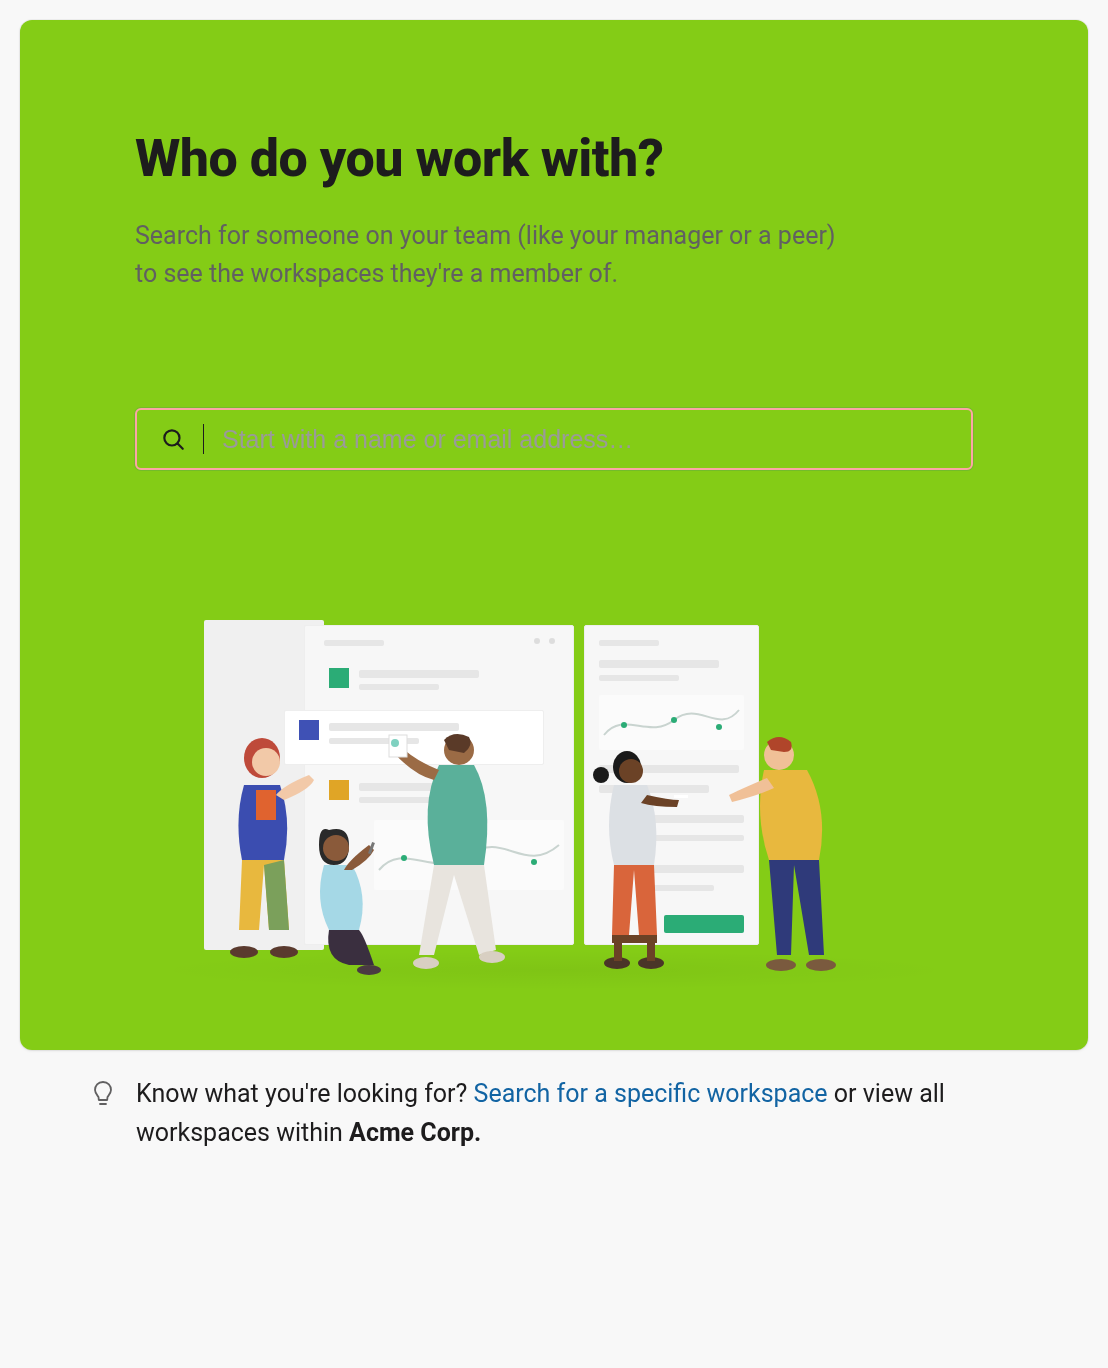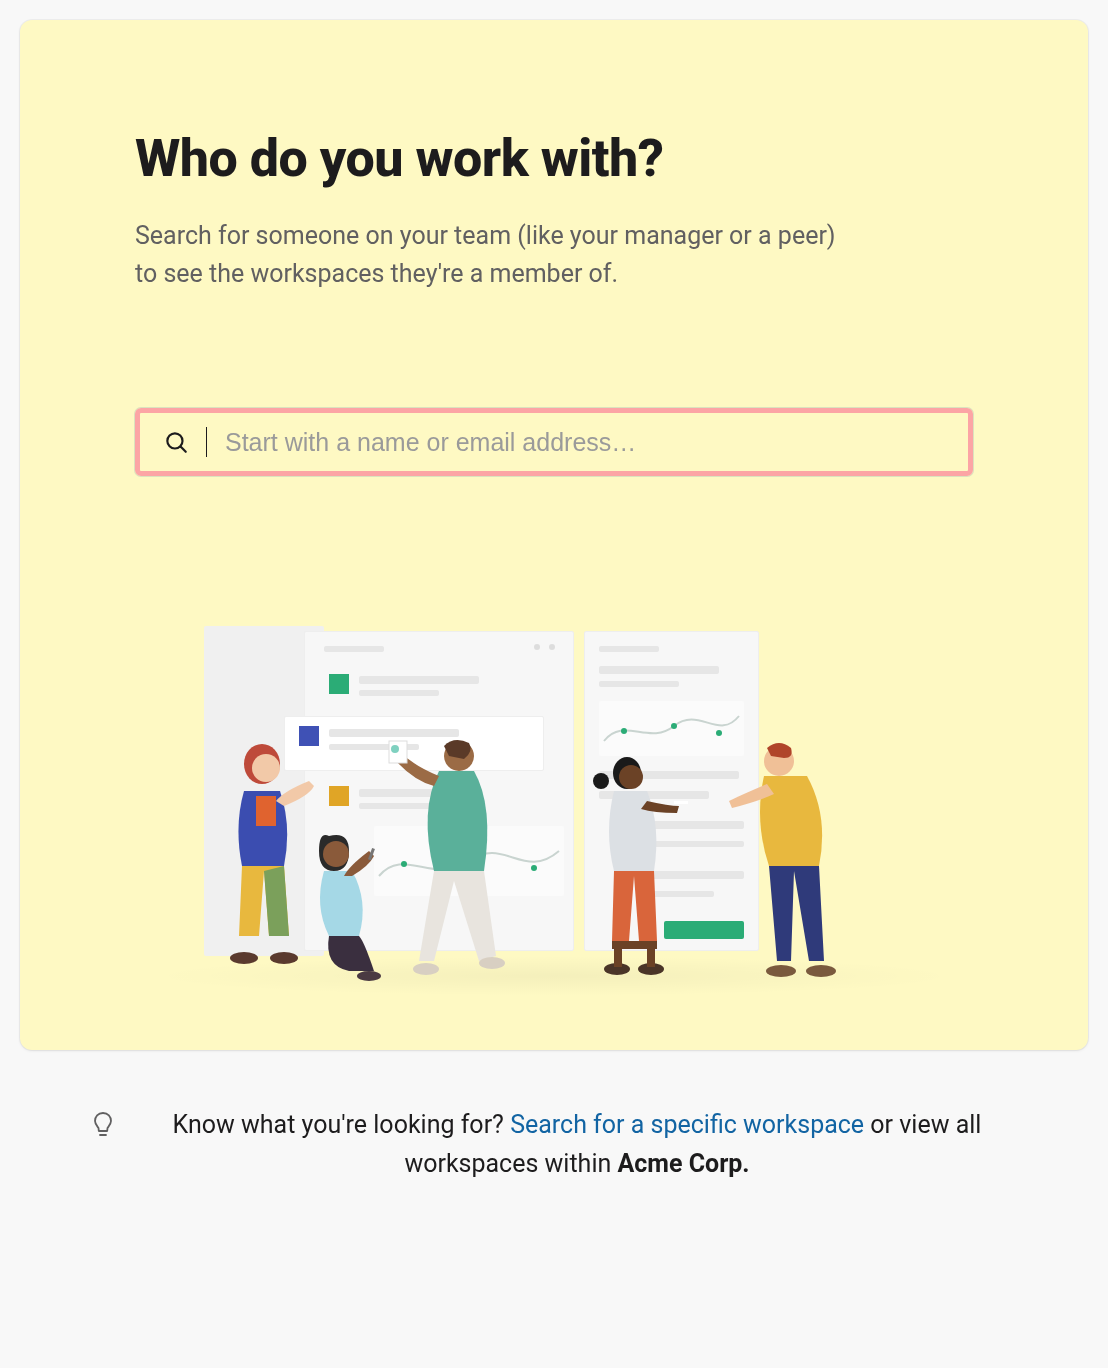--- a/index.html
+++ b/index.html
@@ -8,21 +8,21 @@
       box-sizing: border-box;
     }
     body {
       font-family: -apple-system, BlinkMacSystemFont, "Segoe UI", Roboto, "Helvetica Neue", Arial, sans-serif;
       background: #f8f8f8;
       width: 1108px;
       height: 1368px;
       padding: 20px;
     }
     .card {
-      background: #fef9c3;
+      background: #84cc16;
       border-radius: 12px;
       box-shadow: 0 1px 3px rgba(0,0,0,0.08), 0 0 0 1px rgba(0,0,0,0.04);
       padding: 110px 115px 40px 115px;
       min-height: 1030px;
       position: relative;
     }
     .title {
       font-size: 52px;
       font-weight: 800;
       color: #1d1c1d;
@@ -33,21 +33,21 @@
     .subtitle {
       font-size: 25px;
       color: #616061;
       line-height: 1.5;
       margin-bottom: 116px;
       max-width: 720px;
     }
     .search-wrap {
       display: flex;
       align-items: center;
-      border: 5px solid #fca5a5;
+      border: 2px solid #fca5a5;
       border-radius: 6px;
       padding: 14px 22px;
       gap: 24px;
       box-shadow: 0 0 0 1px rgba(18,100,163,0.15);
     }
     .search-icon {
       flex: 0 0 auto;
       width: 28px;
       height: 28px;
       display: flex;
@@ -70,29 +70,28 @@
       height: 30px;
       margin-left: -8px;
       margin-right: -6px;
     }
     .illustration {
       margin-top: 150px;
       display: flex;
       justify-content: center;
     }
     .hint {
-      margin-top: 56px;
+      margin-top: 25px;
       padding: 0 70px 0 70px;
       display: flex;
       align-items: flex-start;
       gap: 20px;
       font-size: 25px;
       color: #1d1c1d;
       line-height: 1.55;
-      text-align: center;
     }
     .hint-icon {
       flex: 0 0 auto;
       width: 26px;
       height: 30px;
       margin-top: 4px;
       display: flex;
       align-items: center;
       justify-content: center;
       color: #616061;

